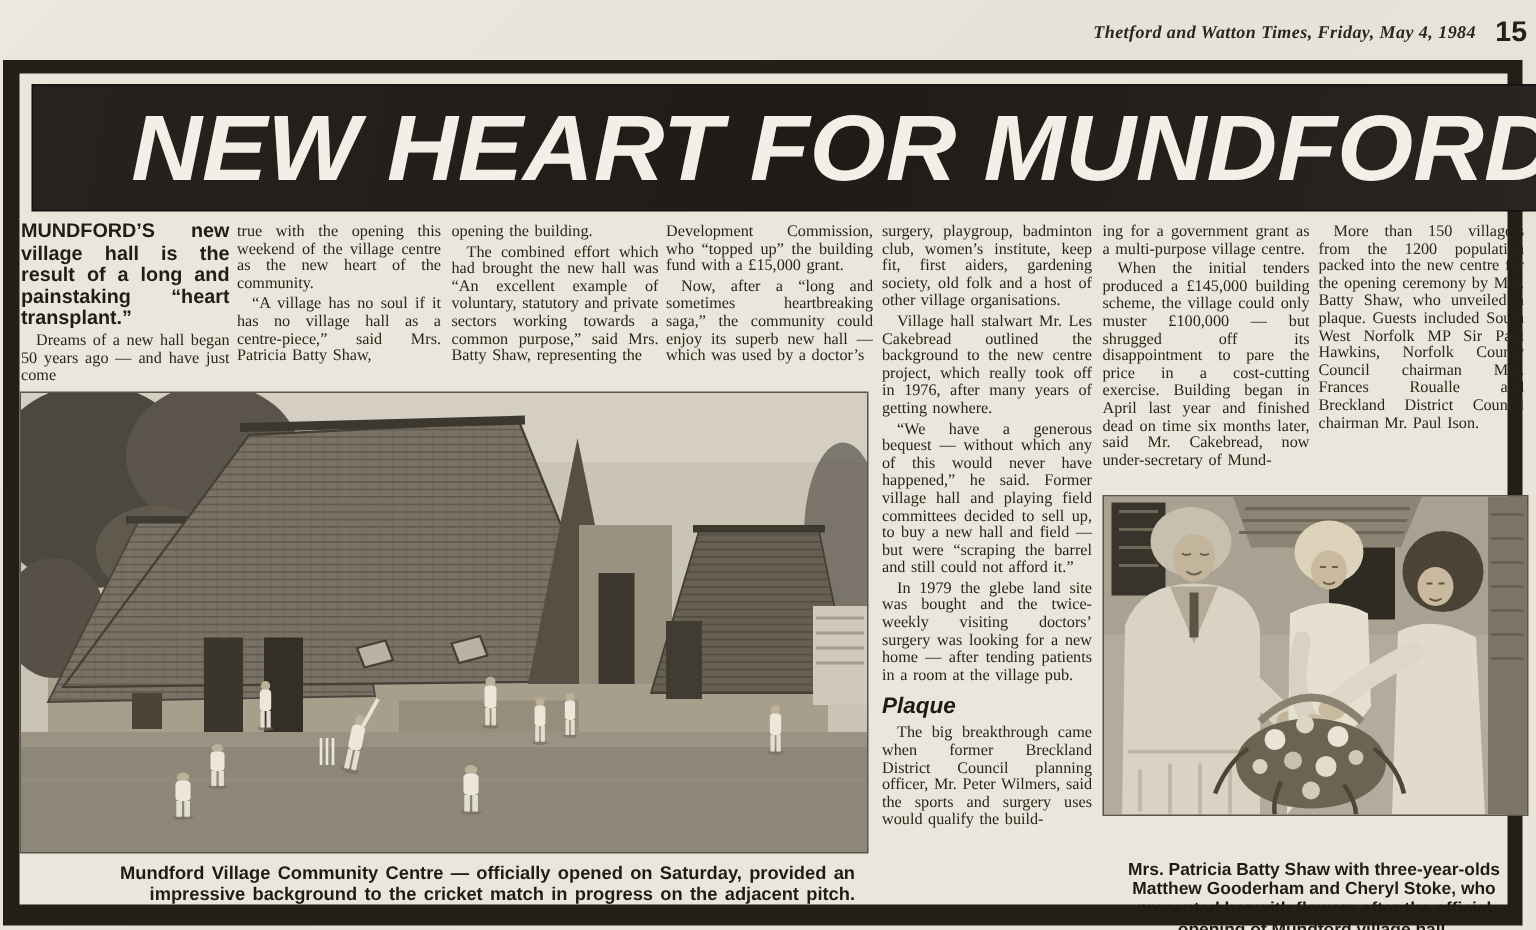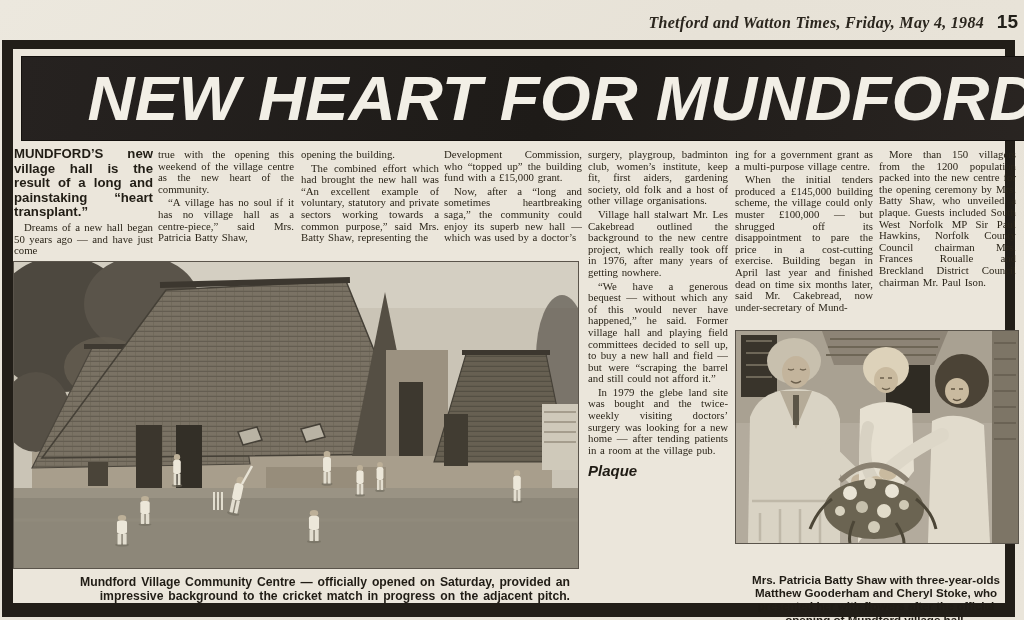--- a/index.html
+++ b/index.html
@@ -9,21 +9,21 @@
     background:linear-gradient(135deg,#ece8de 0%,#e7e2d7 45%,#eae5da 100%);
     overflow:hidden;
     font-family:"Liberation Serif",serif;
     color:#282319;
   }
   
   .masthead{
     position:absolute;top:14px;right:40px;
     font-family:"Liberation Serif",serif;
     font-style:italic;font-weight:bold;
-    font-size:16px;color:#2b261e;letter-spacing:.3px;
+    font-size:12px;color:#2b261e;letter-spacing:.3px;
   }
   .pagenum{
     position:absolute;top:11px;right:6px;
     font-family:"Liberation Sans",sans-serif;
     font-weight:bold;font-size:19px;color:#22201a;
   }
   
   .frame{
     position:absolute;left:2px;top:40px;width:1013px;height:577px;
     box-sizing:border-box;
@@ -113,20 +113,21 @@
     <p>Development Commission, who “topped up” the building fund with a £15,000 grant.</p>
     <p class="indent">Now, after a “long and sometimes heartbreaking saga,” the community could enjoy its superb new hall — which was used by a doctor’s</p>
   </div>
 
   <div class="col" style="left:588px;top:149px;width:140px;height:452px;">
     <p>surgery, playgroup, badminton club, women’s institute, keep fit, first aiders, gardening society, old folk and a host of other village organisations.</p>
     <p class="indent">Village hall stalwart Mr. Les Cakebread outlined the background to the new centre project, which really took off in 1976, after many years of getting nowhere.</p>
     <p class="indent">“We have a generous bequest — without which any of this would never have happened,” he said. Former village hall and playing field committees decided to sell up, to buy a new hall and field — but were “scraping the barrel and still could not afford it.”</p>
     <p class="indent">In 1979 the glebe land site was bought and the twice-weekly visiting doctors’ surgery was looking for a new home — after tending patients in a room at the village pub.</p>
     <div class="subhead">Plaque</div>
+    <p class="indent">The big breakthrough came when former Breckland District Council planning officer, Mr. Peter Wilmers, said the sports and surgery uses would qualify the build-</p>
   </div>
 
   <div class="col" style="left:735px;top:149px;width:138px;height:182px;">
     <p>ing for a government grant as a multi-purpose village centre.</p>
     <p class="indent">When the initial tenders produced a £145,000 building scheme, the village could only muster £100,000 — but shrugged off its disappointment to pare the price in a cost-cutting exercise. Building began in April last year and finished dead on time six months later, said Mr. Cakebread, now under-secretary of Mund-</p>
   </div>
 
   <div class="col" style="left:879px;top:149px;width:137px;height:196px;">
     <p class="indent">More than 150 villagers from the 1200 population packed into the new centre for the opening ceremony by Mrs. Batty Shaw, who unveiled a plaque. Guests included South West Norfolk MP Sir Paul Hawkins, Norfolk County Council chairman Mrs. Frances Roualle and Breckland District Council chairman Mr. Paul Ison.</p>
   </div>

